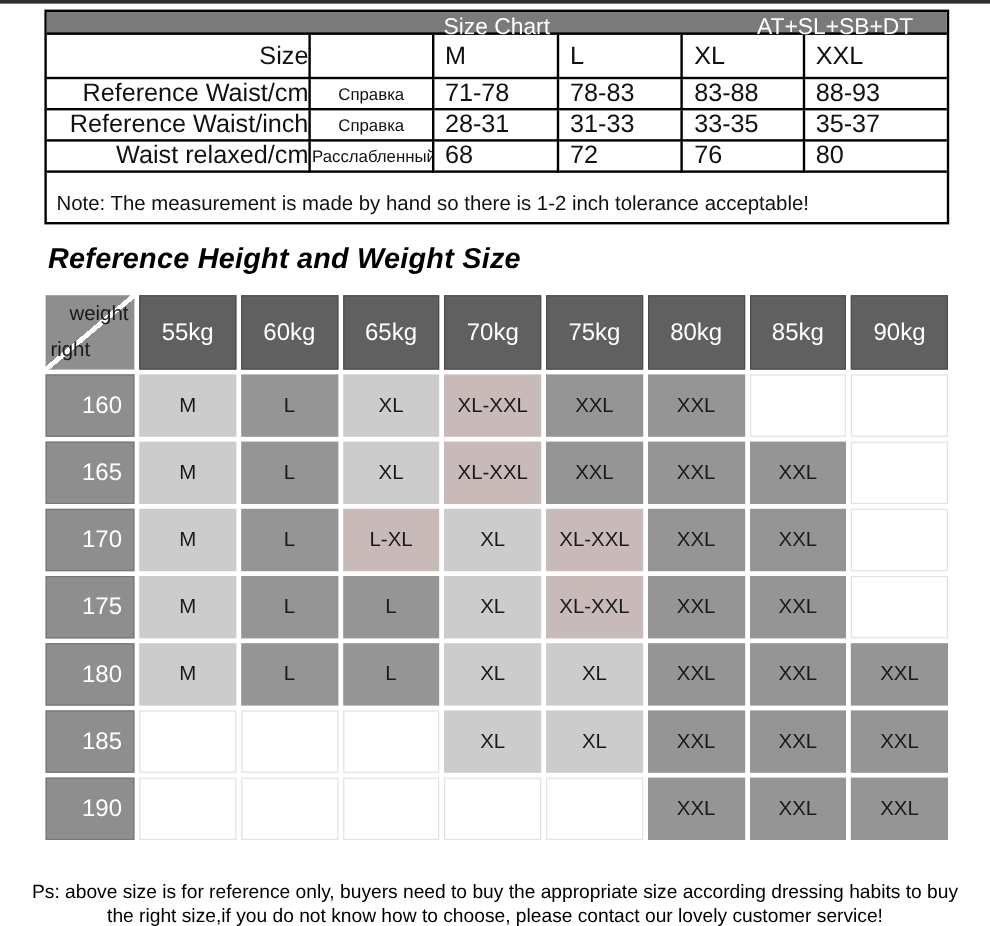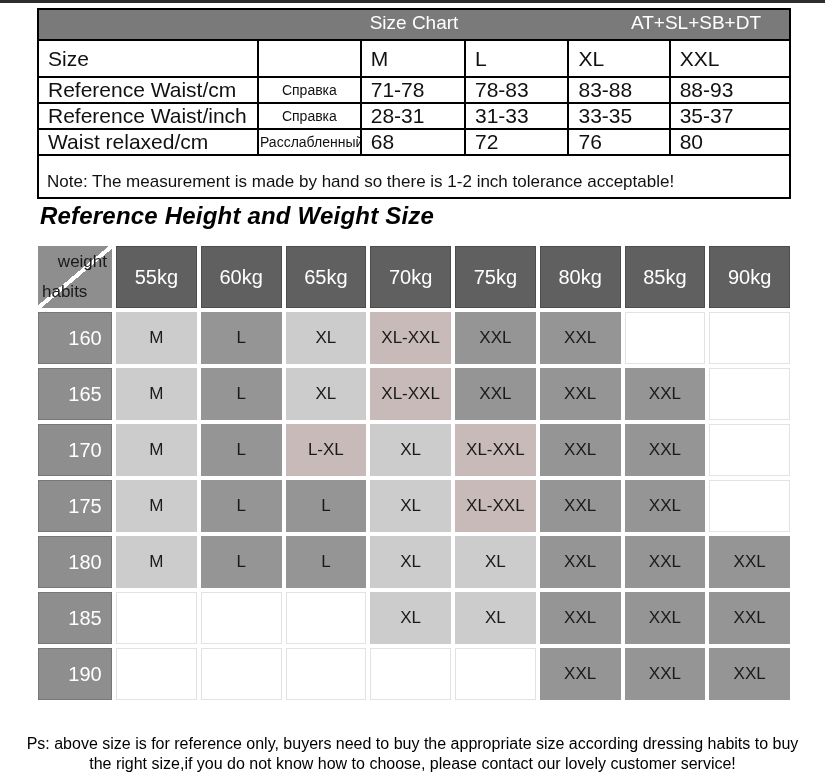--- a/index.html
+++ b/index.html
@@ -27,21 +27,21 @@
 
   
   .chart-wrap {
     position: absolute; left: 37px; top: 8px;
     width: 754px;
     border: 2px solid #000;
     background: #fff;
   }
   .chart-header {
     position: relative;
-    height: 31px;
+    height: 19px;
     background: var(--bar);
     border-bottom: 2px solid #000;
     color: #fff;
     font-size: 19px;
   }
   .chart-title {
     position: absolute; left: 50%; top: 2px;
     transform: translateX(-50%);
     white-space: nowrap;
   }
@@ -57,21 +57,21 @@
   .chart-table td {
     border-right: 2px solid #000;
     border-bottom: 2px solid #000;
     height: 22px;
     vertical-align: middle;
     overflow: hidden;
     white-space: nowrap;
   }
   .chart-table tr:first-child td { height: 36px; }
   .chart-table td:last-child { border-right: none; }
-  .chart-table td.lbl { font-size: 21px; padding-left: 9px; }
+  .chart-table td.lbl { font-size: 21px; padding-left: 9px; text-align: right; }
   .chart-table td.sub { font-size: 14px; text-align: center; padding: 0 1px; }
   .chart-table td.val { font-size: 21px; padding-left: 9px; }
   .chart-note {
     font-size: 17px;
     padding: 16px 8px 5px 8px;
     white-space: nowrap;
   }
 
   
   .hw-title {
@@ -194,21 +194,21 @@
       </tbody>
   </table>
   <div class="chart-note">Note: The measurement is made by hand so there is 1-2 inch tolerance acceptable!</div>
 </div>
 
 <div class="hw-title">Reference Height and Weight Size</div>
 
 <div class="hw-grid" id="hw-grid">
     <div class="corner">
       <span class="w">weight</span>
-      <span class="h">habits</span>
+      <span class="h">right</span>
     </div>
     <div class="hdr">55kg</div>
     <div class="hdr">60kg</div>
     <div class="hdr">65kg</div>
     <div class="hdr">70kg</div>
     <div class="hdr">75kg</div>
     <div class="hdr">80kg</div>
     <div class="hdr">85kg</div>
     <div class="hdr">90kg</div>
     <div class="hcell">160</div>

